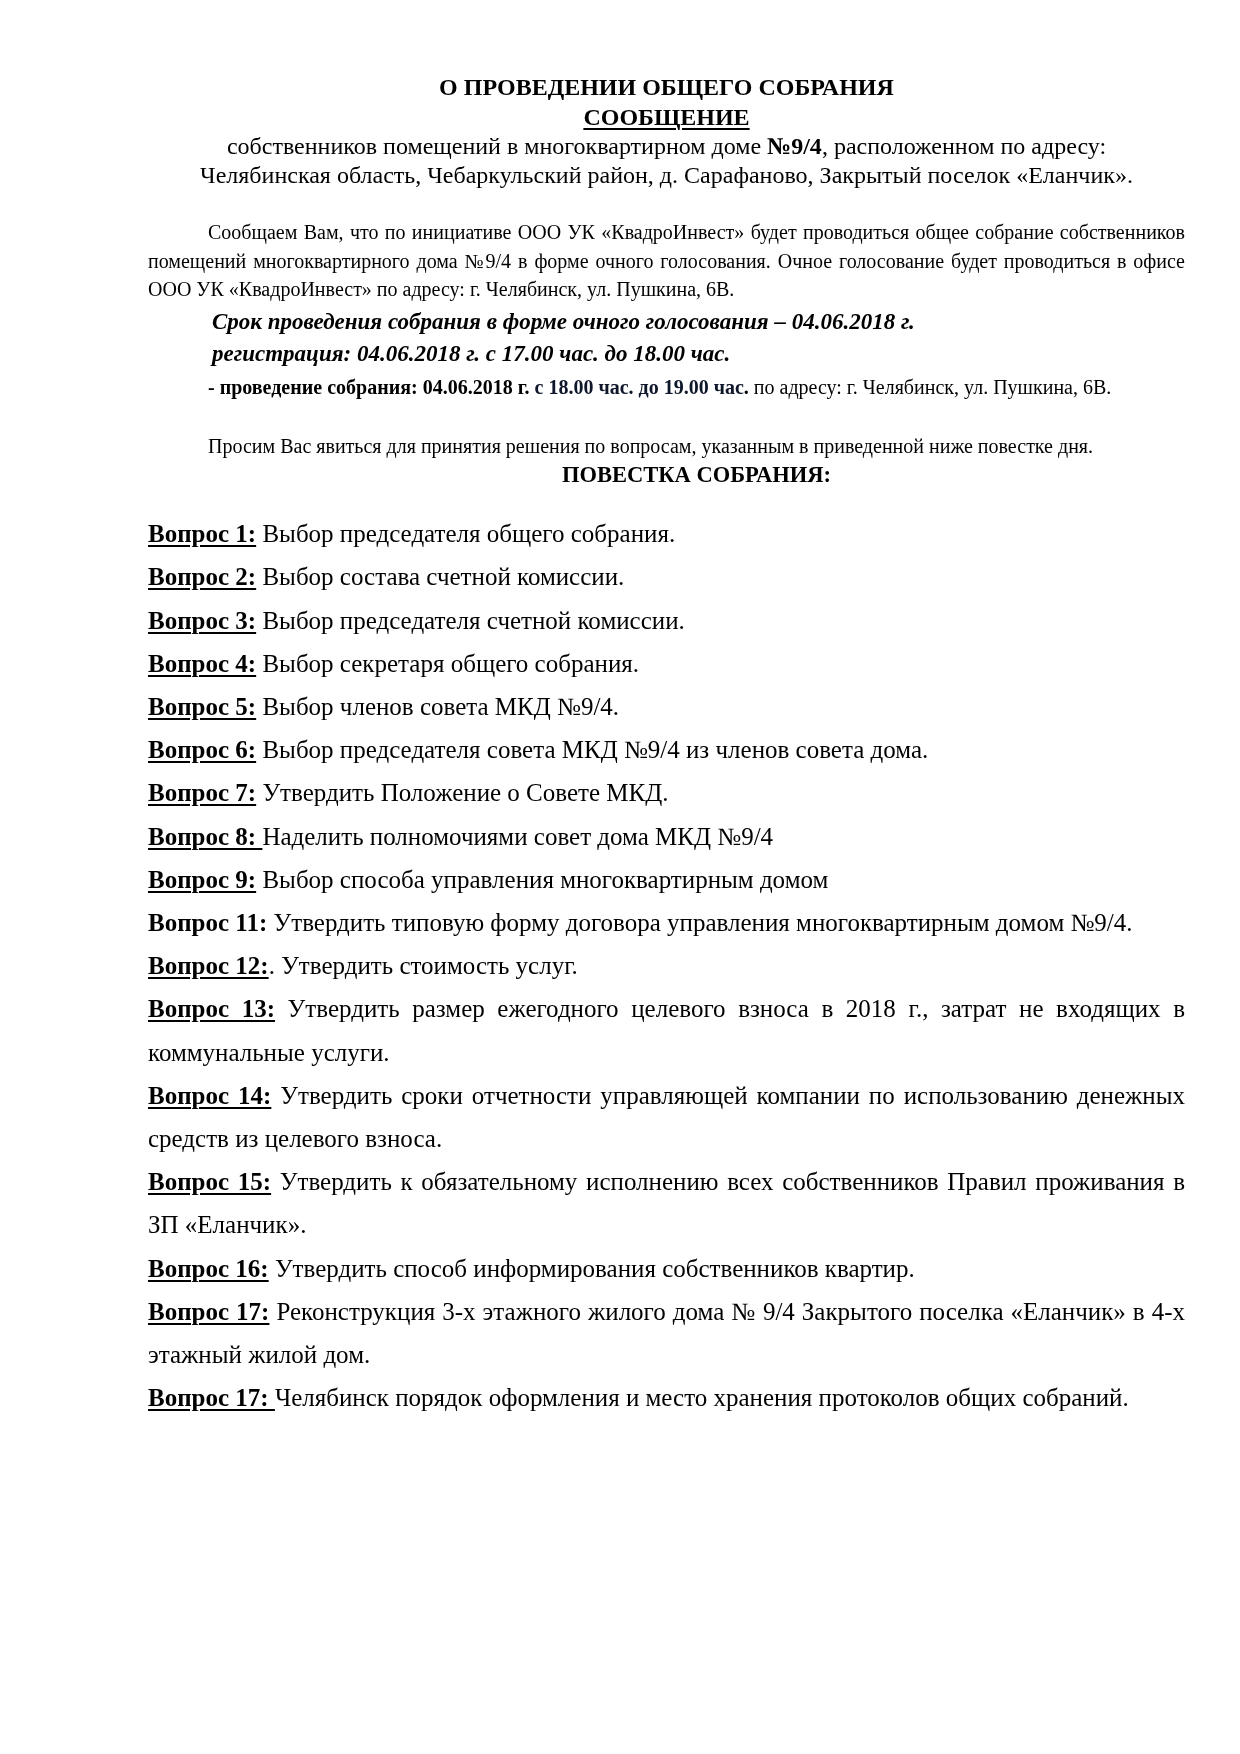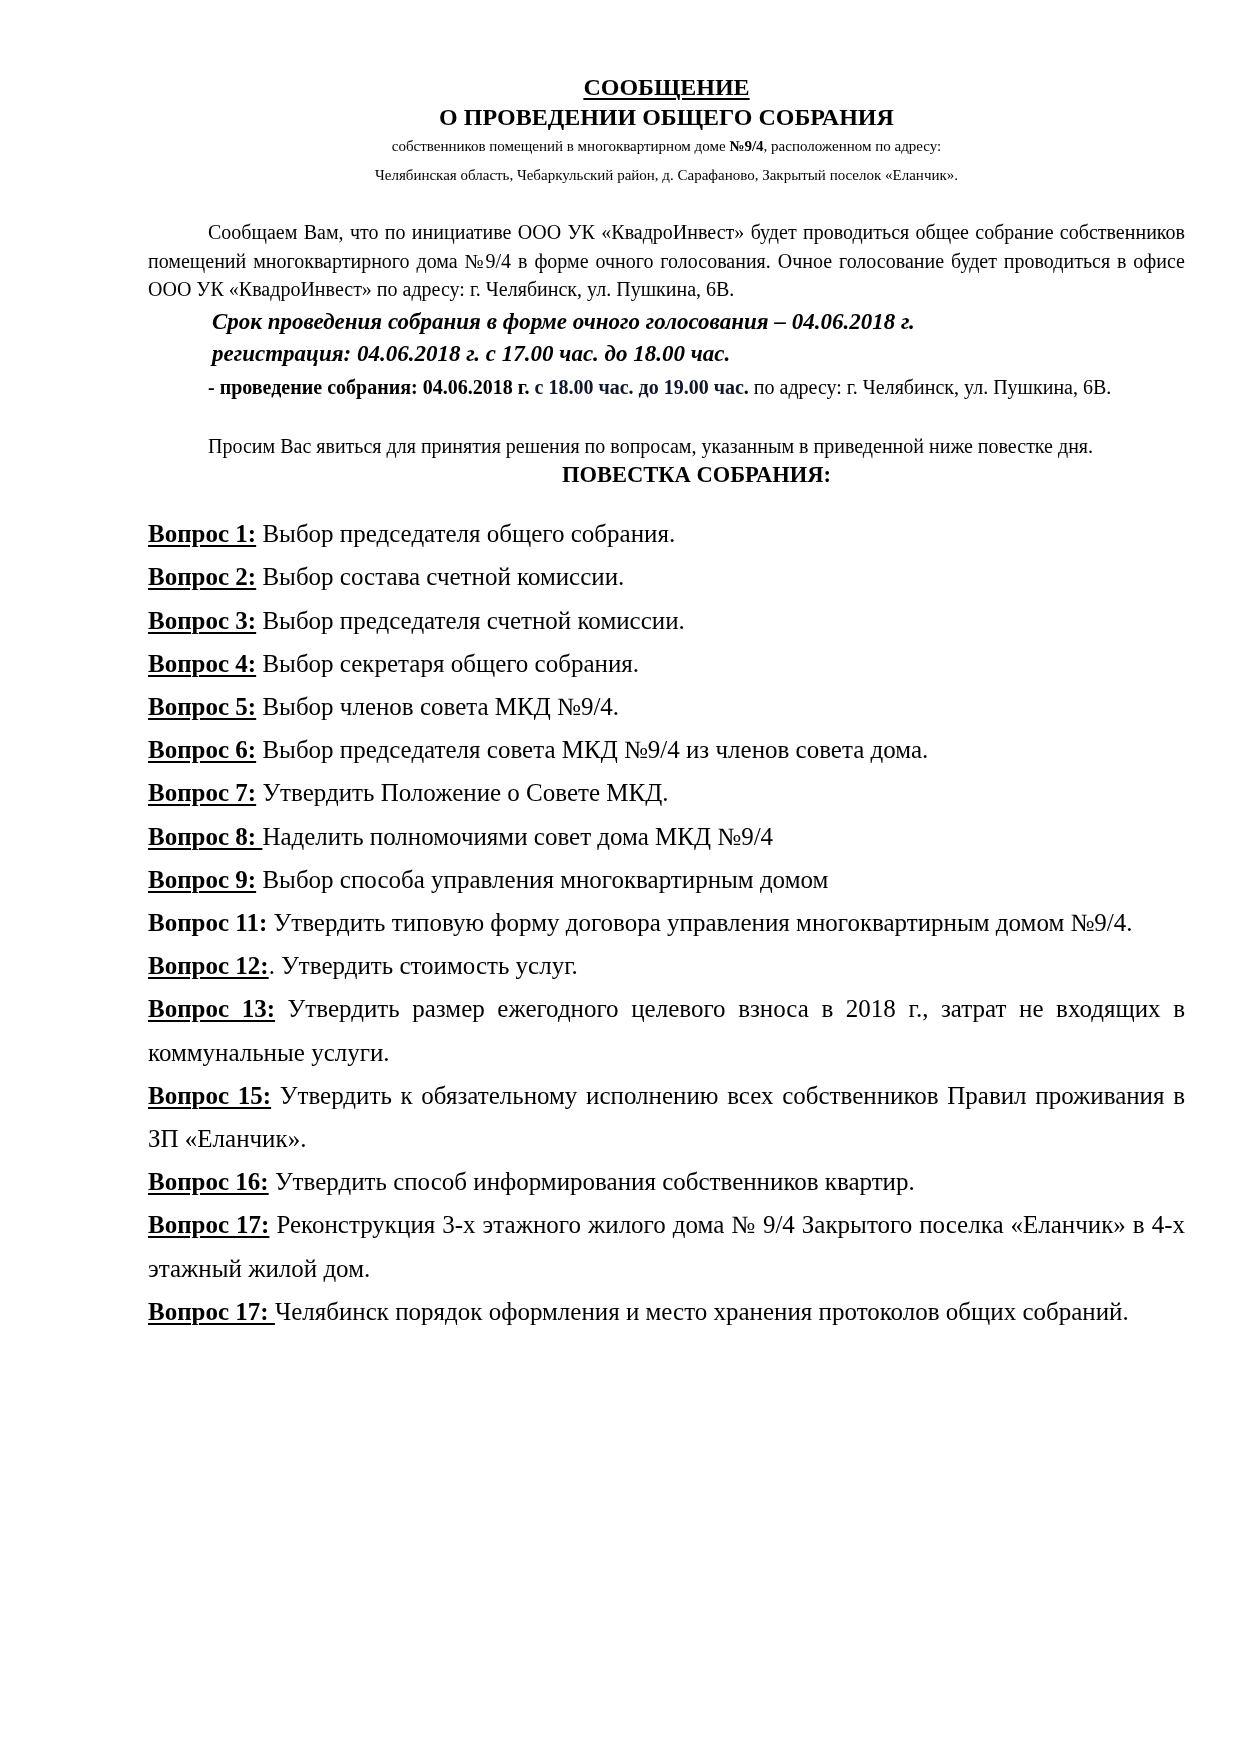--- a/index.html
+++ b/index.html
@@ -2,42 +2,42 @@
 <html><head>
 <meta charset="utf-8">
 <style>
   html, body { margin: 0; padding: 0; background: #ffffff; }
   body { width: 1240px; height: 1754px; position: relative; overflow: hidden;
          font-family: "Liberation Serif", "DejaVu Serif", serif; color: #000; }
   .page { position: absolute; left: 148px; top: 72px; width: 1037px; }
   .center { text-align: center; }
   .title { font-weight: bold; font-size: 24px; line-height: 30px; margin: 0; }
   .title-u { text-decoration: underline; text-decoration-thickness: 2px; text-underline-offset: 3px; }
-  .sub { font-size: 15px; line-height: 29px; margin: 0; }
+  .sub { font-size: 24px; line-height: 29px; margin: 0; }
   .b { font-weight: bold; }
   .para { font-size: 20px; line-height: 28.6px; text-align: justify; margin: 0; text-indent: 60px; }
   .indent-line { font-size: 23px; line-height: 28.6px; margin: 4px; padding-left: 60px; font-style: italic; }
   .red { color: #0f172a; font-weight: bold; }
   .gap1 { height: 28px; }
   .gap2 { height: 30px; }
   .agenda-title { font-weight: bold; font-size: 22.5px; line-height: 30px; text-align: center; margin: 0; padding-left: 60px; }
   .agenda { margin-top: 22px; }
   .q { font-size: 25px; line-height: 43.2px; margin: 0; text-align: justify; }
   .q .lbl { font-weight: bold; }
   .q .lbl.u { text-decoration: underline; text-decoration-thickness: 2px; text-underline-offset: 3px; }
 </style>
 </head>
 <body>
 
 <div class="page">
 
+  <p class="title center">О ПРОВЕДЕНИИ ОБЩЕГО СОБРАНИЯ</p>
   <p class="title center">
     <span class="title-u">СООБЩЕНИЕ</span>
   </p>
-  <p class="title center">О ПРОВЕДЕНИИ ОБЩЕГО СОБРАНИЯ</p>
   <p class="sub center"><span>собственников помещений в многоквартирном доме </span><span class="b">№9/4</span><span>, расположенном по адресу:</span></p>
   <p class="sub center">Челябинская область, Чебаркульский район, д. Сарафаново, Закрытый поселок «Еланчик».</p>
 
   <div class="gap1"></div>
 
   <p class="para">Сообщаем Вам, что по инициативе ООО УК «КвадроИнвест» будет проводиться общее собрание собственников помещений многоквартирного дома №9/4 в форме очного голосования. Очное голосование будет проводиться в офисе ООО УК «КвадроИнвест» по адресу: г. Челябинск, ул. Пушкина, 6В.</p>
   <p class="indent-line b">Срок проведения собрания в форме очного голосования – 04.06.2018 г.</p>
   <p class="indent-line b">регистрация: 04.06.2018 г. с 17.00 час. до 18.00 час.</p>
   <p class="para" style="text-align:left;"><span class="b">- проведение собрания: 04.06.2018 г. </span><span class="red">с 18.00 час. до 19.00 час</span><span class="b">.</span><span> по адресу: г. Челябинск, ул. Пушкина, 6В.</span></p>
 
@@ -53,19 +53,20 @@
     <p class="q"><span class="lbl u">Вопрос 3:</span><span> Выбор председателя счетной комиссии.</span></p>
     <p class="q"><span class="lbl u">Вопрос 4:</span><span> Выбор секретаря общего собрания.</span></p>
     <p class="q"><span class="lbl u">Вопрос 5:</span><span> Выбор членов совета МКД №9/4.</span></p>
     <p class="q"><span class="lbl u">Вопрос 6:</span><span> Выбор председателя совета МКД №9/4 из членов совета дома.</span></p>
     <p class="q"><span class="lbl u">Вопрос 7:</span><span> Утвердить Положение о Совете МКД.</span></p>
     <p class="q"><span class="lbl u">Вопрос 8: </span><span>Наделить полномочиями совет дома МКД №9/4</span></p>
     <p class="q"><span class="lbl u">Вопрос 9:</span><span> Выбор способа управления многоквартирным домом</span></p>
     <p class="q"><span class="lbl">Вопрос 11:</span><span> Утвердить типовую форму договора управления многоквартирным домом №9/4.</span></p>
     <p class="q"><span class="lbl u">Вопрос 12:</span><span>. Утвердить стоимость услуг.</span></p>
     <p class="q"><span class="lbl u">Вопрос 13:</span><span> Утвердить размер ежегодного целевого взноса в 2018 г., затрат  не входящих в коммунальные услуги.</span></p>
+    <p class="q"><span class="lbl u">Вопрос 14:</span><span> Утвердить сроки отчетности управляющей компании по использованию денежных средств из целевого взноса.</span></p>
     <p class="q"><span class="lbl u">Вопрос 15:</span><span> Утвердить к обязательному исполнению всех собственников Правил проживания в ЗП «Еланчик».</span></p>
     <p class="q"><span class="lbl u">Вопрос 16:</span><span> Утвердить способ информирования собственников квартир.</span></p>
     <p class="q"><span class="lbl u">Вопрос 17:</span><span> Реконструкция 3-х этажного жилого дома № 9/4 Закрытого поселка «Еланчик» в 4-х этажный жилой дом.</span></p>
     <p class="q"><span class="lbl u">Вопрос 17: </span><span>Челябинск порядок оформления и место хранения протоколов общих собраний.</span></p>
   </div>
 
 </div>
 
 </body></html>

